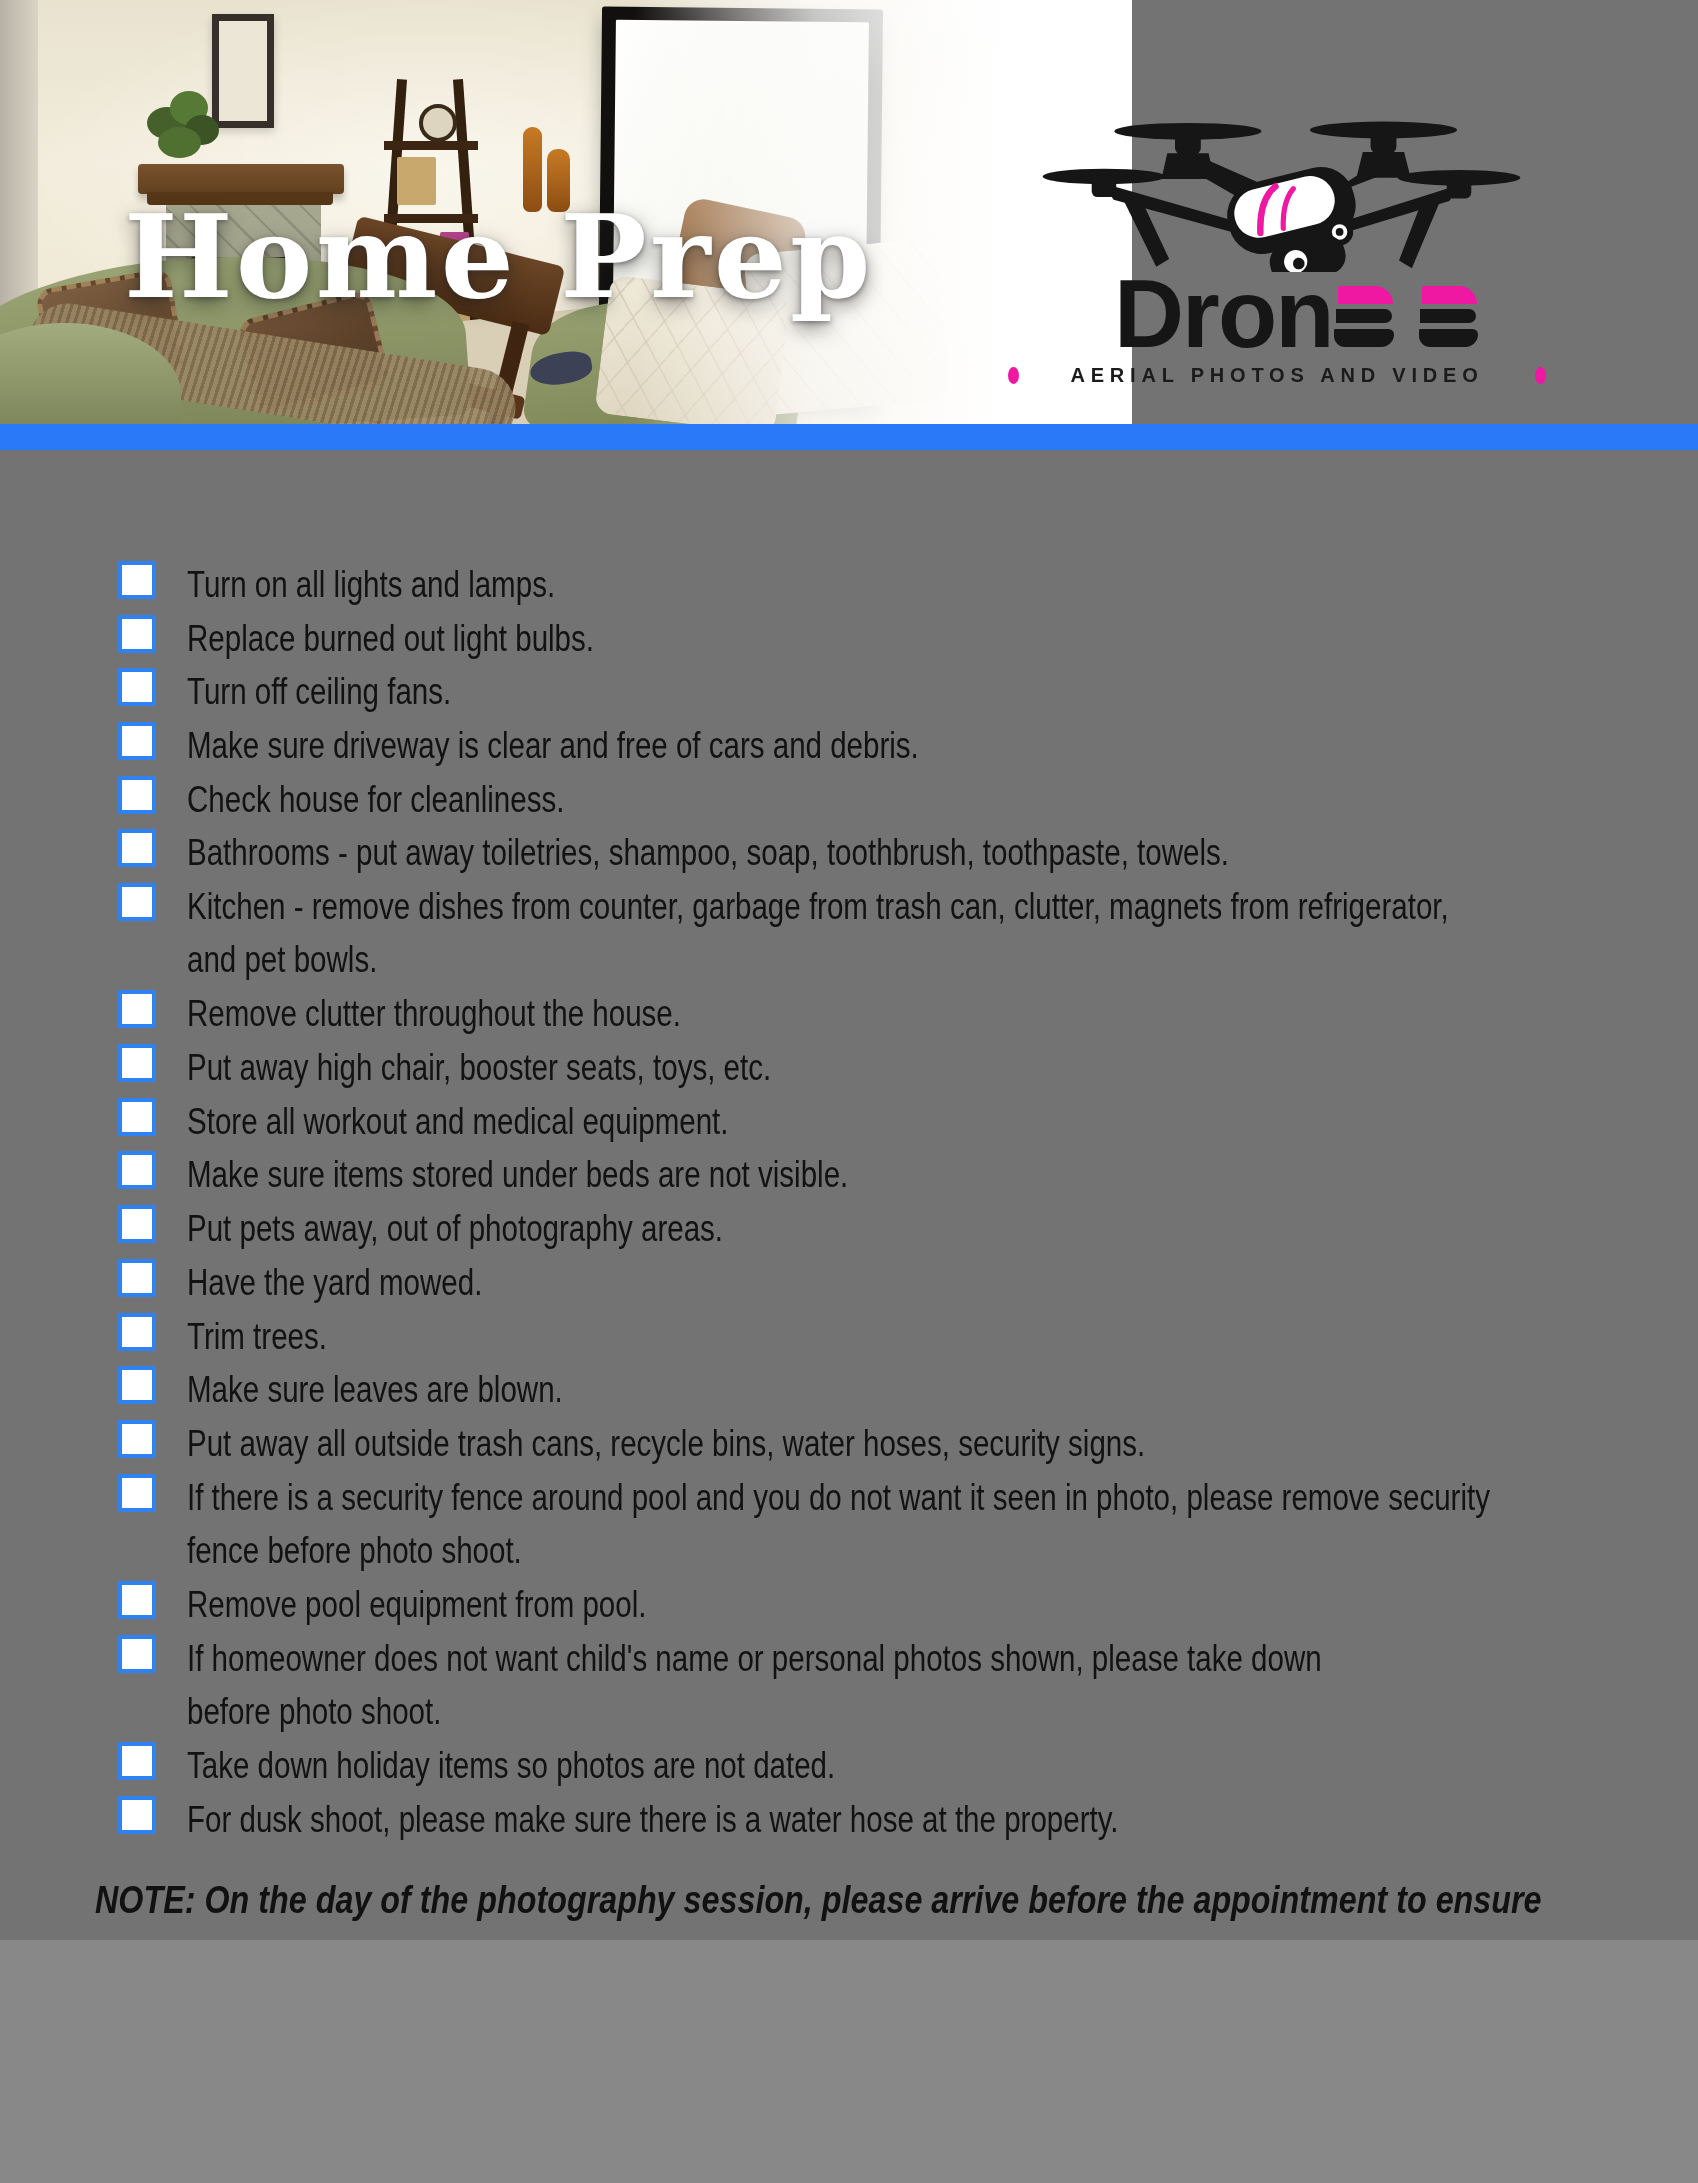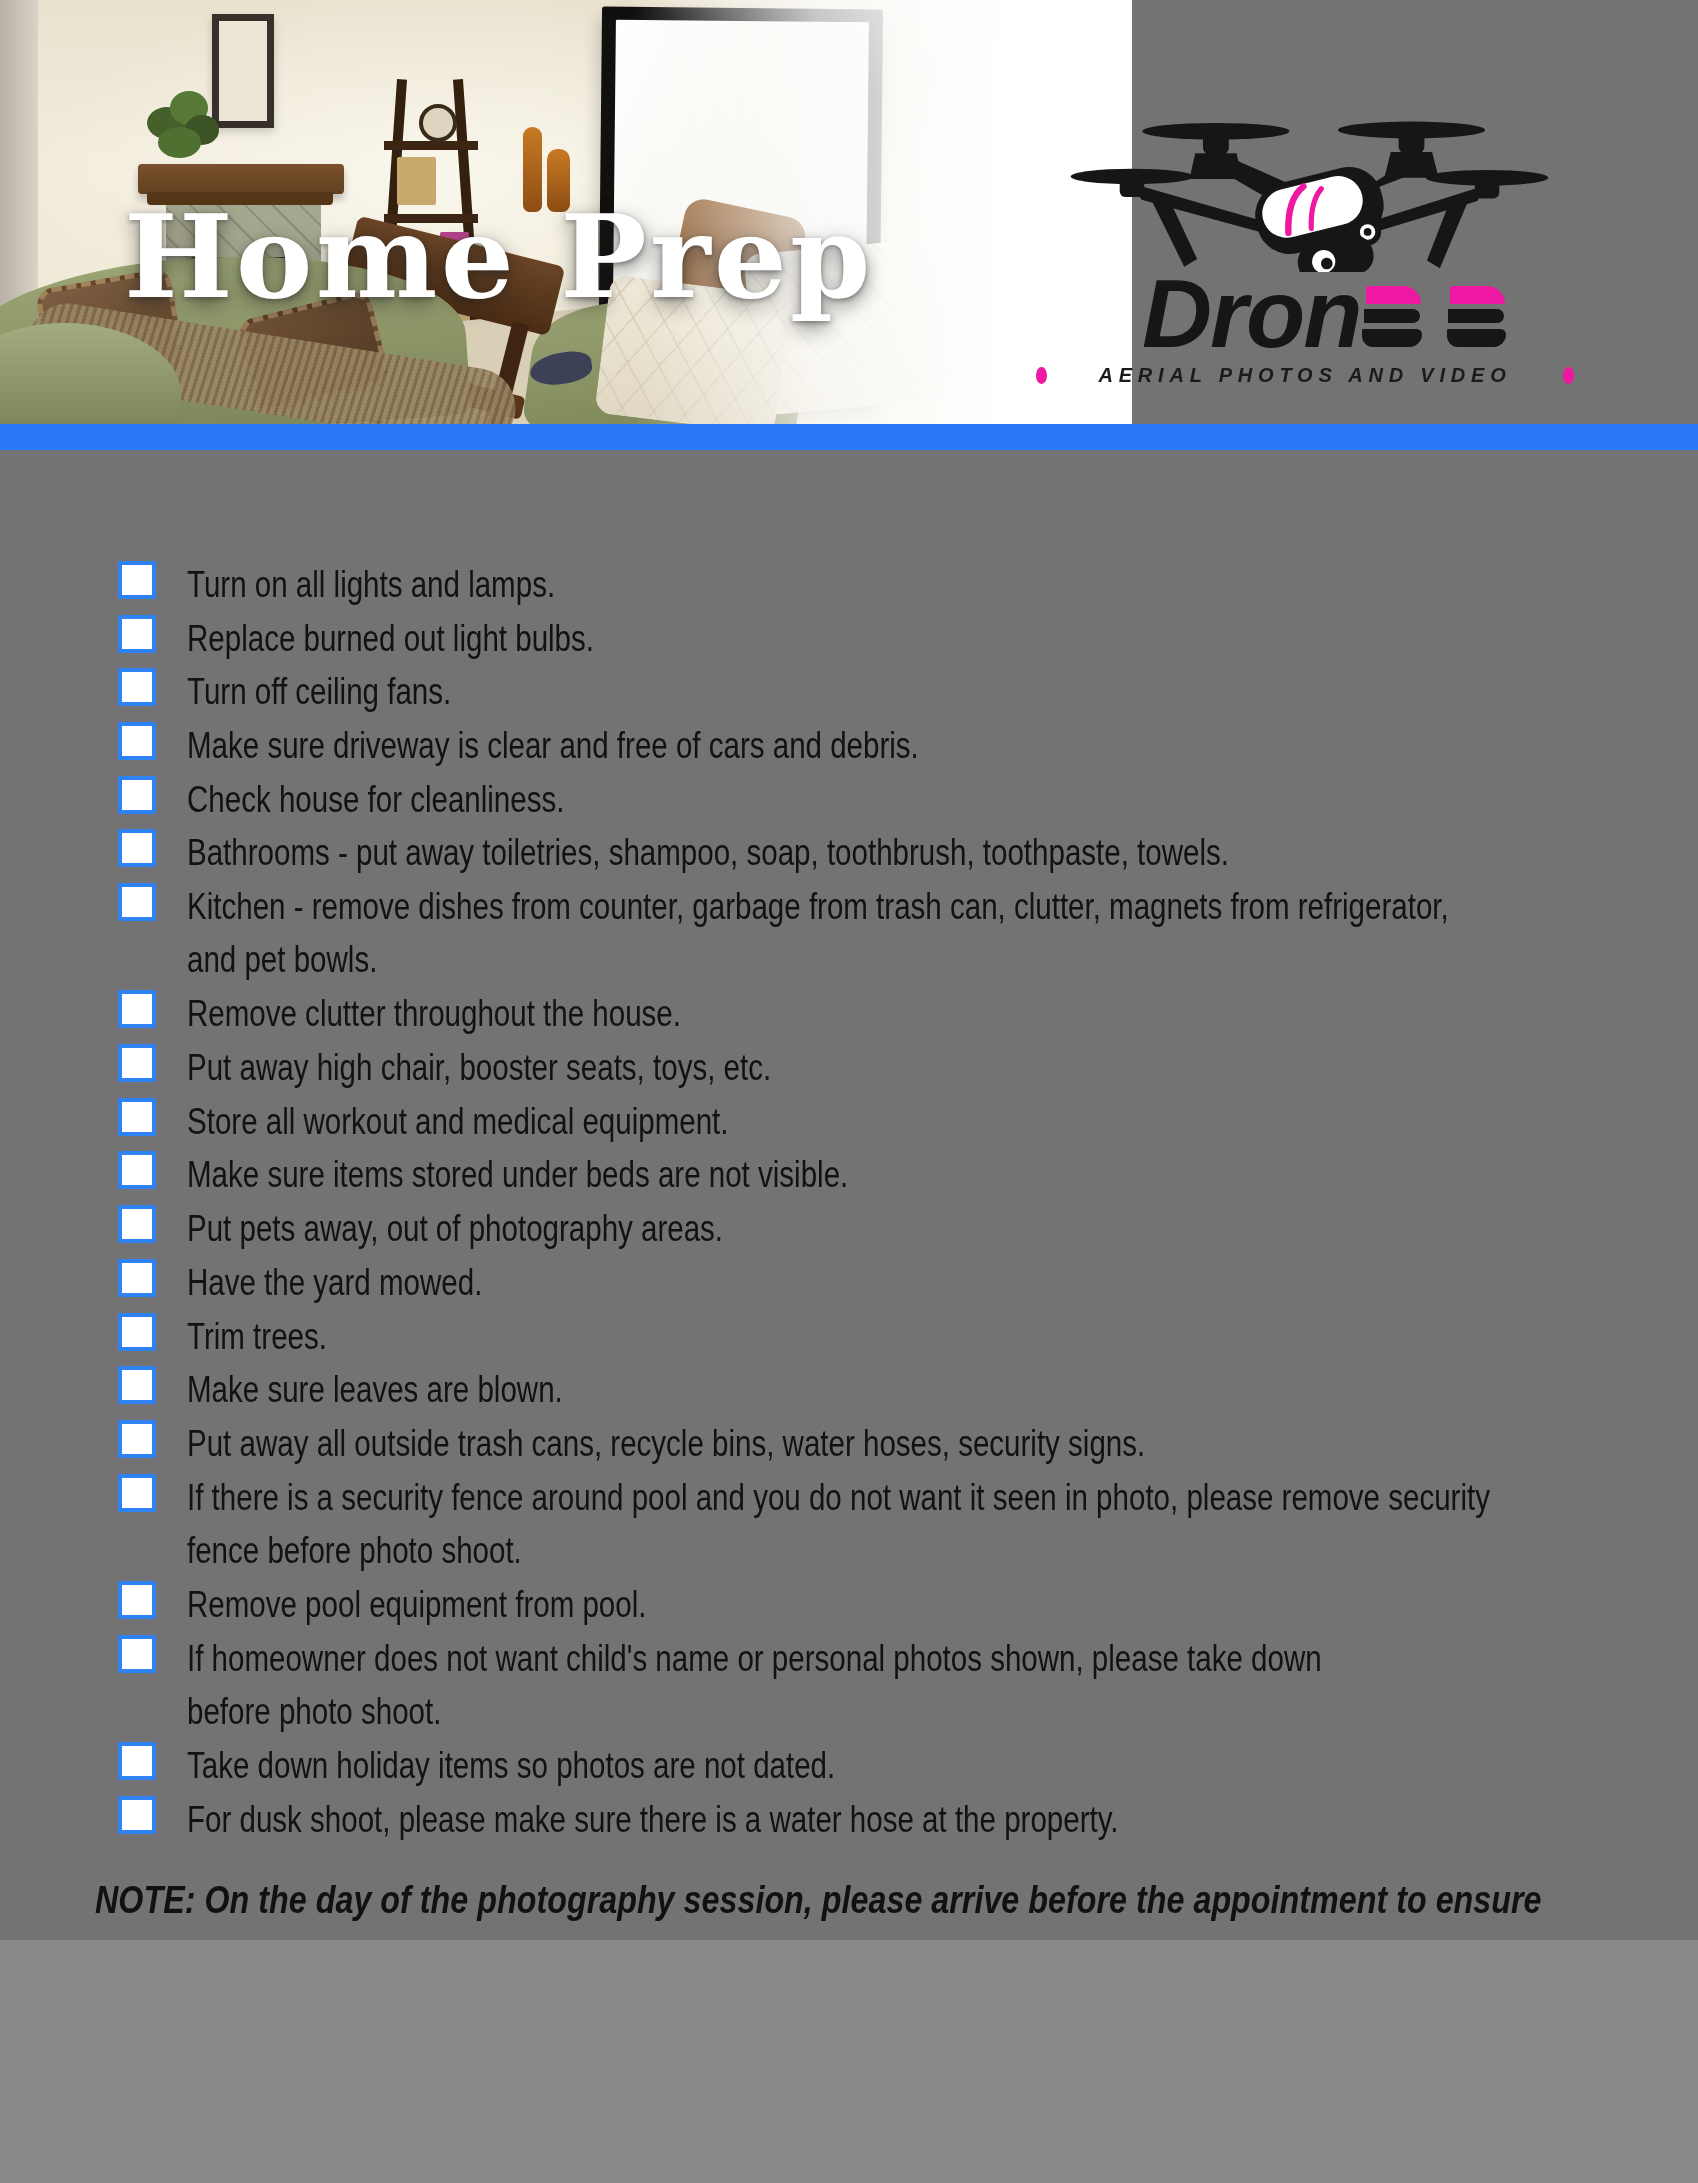--- a/index.html
+++ b/index.html
@@ -72,21 +72,21 @@
   .photo .fade2{position:absolute;inset:0;background:linear-gradient(200deg,rgba(255,255,255,.55) 0%,rgba(255,255,255,0) 22%);}
 
   .title{
     position:absolute;left:124px;top:199px;
     font-family:"DejaVu Serif",serif;font-weight:700;font-size:115px;line-height:116px;
     color:#ffffff;letter-spacing:3.2px;white-space:nowrap;
     text-shadow:0 6.5px 19.4px rgba(30,30,30,.5),0 1.9px 5.2px rgba(40,40,40,.45);
   }
 
   
-  .logo{position:absolute;left:966px;top:52px;width:712px;height:372px;font-style:italic;}
+  .logo{position:absolute;left:938px;top:52px;width:712px;height:372px;}
   .drone-svg{position:absolute;left:104px;top:47px;width:479px;height:173px;}
   .wordmark{position:absolute;left:53px;top:206px;width:608px;display:flex;justify-content:center;align-items:baseline;
     font-size:97px;font-weight:700;letter-spacing:-1.9px;color:var(--ink);white-space:pre;}
   .logo-e{position:relative;display:inline-block;width:0.56em;height:0.63em;margin:0 .02em 0 .03em;}
   .logo-e b{position:absolute;display:block;}
   .e-top{left:4%;right:-6%;top:0;height:29%;background:var(--pink);border-radius:.05em .40em 0 0;}
   .e-mid{left:0;right:-3%;top:37%;height:24%;background:var(--ink);border-radius:0 .08em .08em 0;}
   .e-bot{left:-2%;right:-7%;top:70%;height:30%;background:var(--ink);border-radius:.03em .14em .32em .28em;}
   .tagline{position:absolute;left:70px;top:312px;width:538px;display:flex;align-items:center;justify-content:space-between;}
   .tagline .txt{font-size:20px;font-weight:700;letter-spacing:5.8px;color:#1b1b1b;white-space:nowrap;}

